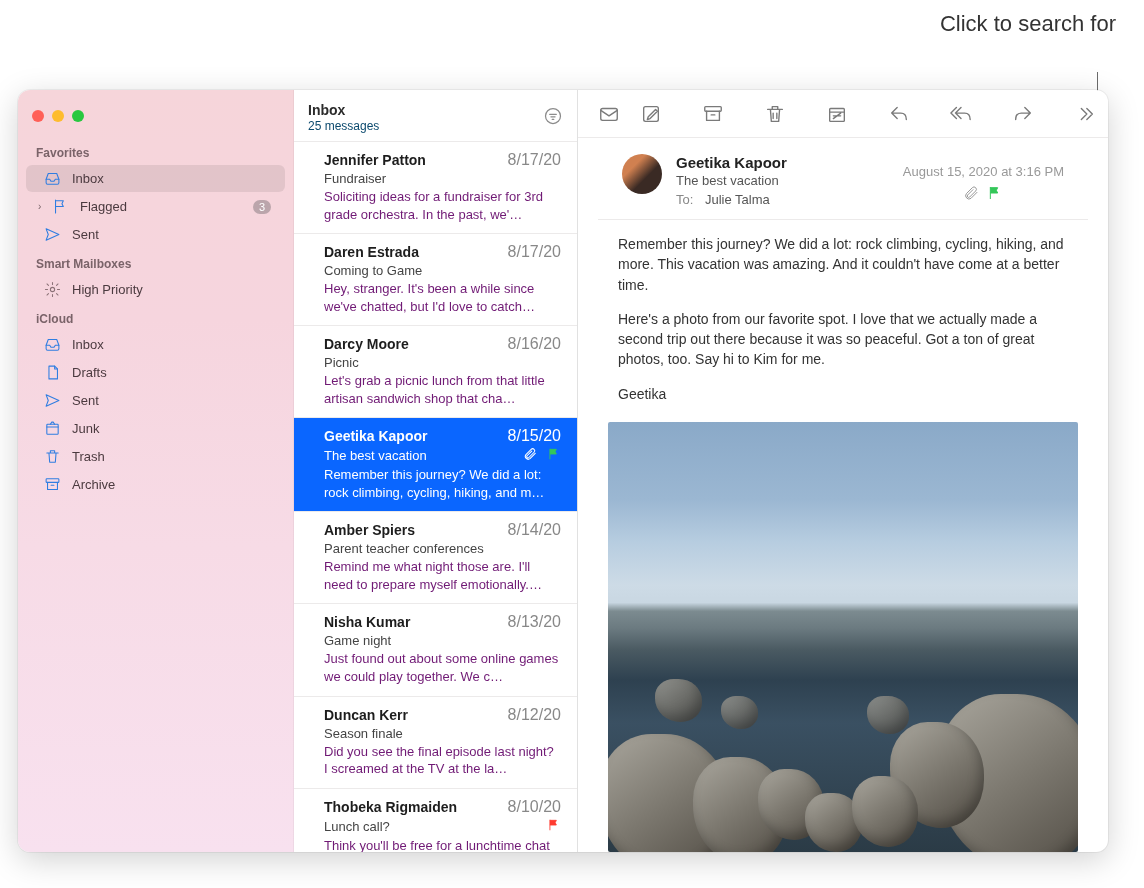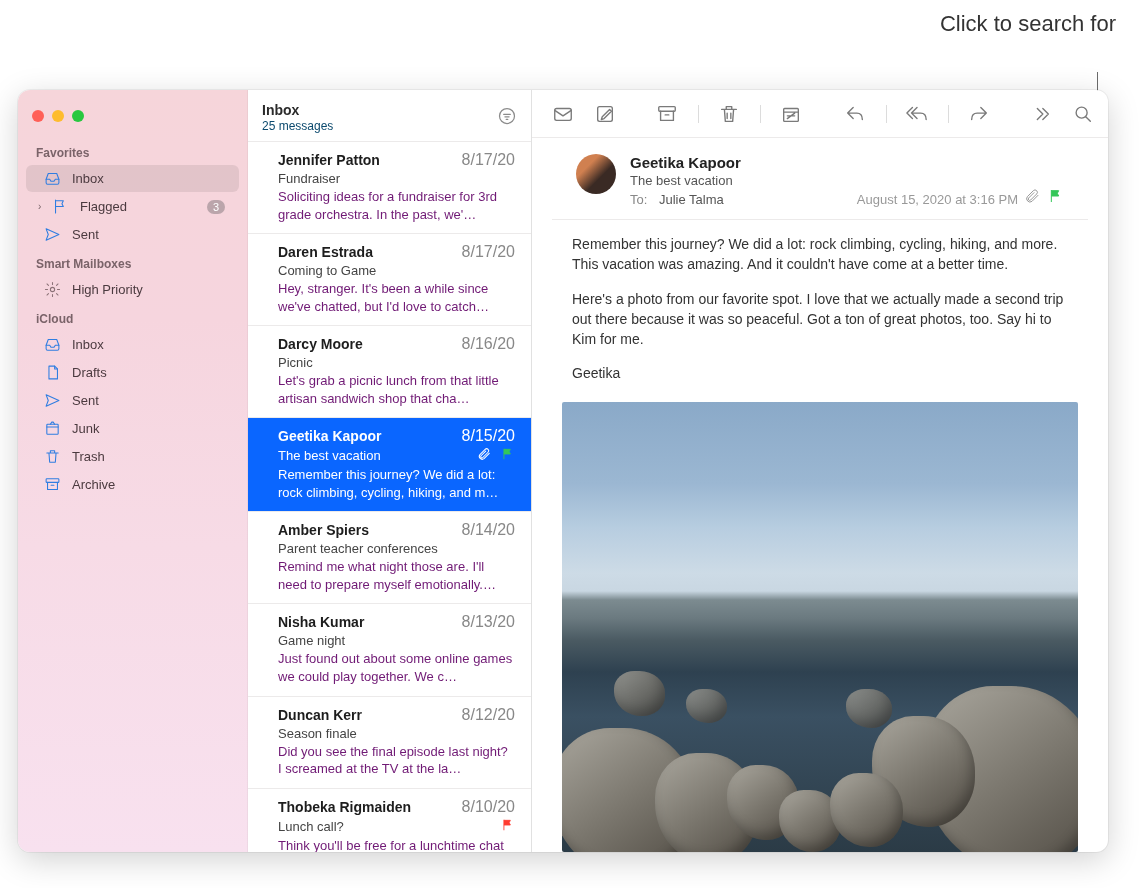--- a/index.html
+++ b/index.html
@@ -37,21 +37,21 @@
     height: 762px;
     border-radius: 12px;
     overflow: hidden;
     box-shadow: 0 8px 32px rgba(0,0,0,0.18), 0 0 0 1px rgba(0,0,0,0.05);
     display: flex;
     background: #fff;
   }
 
   
   .sidebar {
-    width: 230px;
+    width: 276px;
     background: linear-gradient(to bottom, #f6d5da 0%, #f6d5de 30%, #f7dbe6 60%, #f8e1ef 100%);
     padding: 10px 0 10px 0;
     font-size: 13px;
     color: #3b2e31;
     flex-shrink: 0;
     border-right: 1px solid rgba(0,0,0,0.04);
     position: relative;
   }
   .traffic {
     display: flex;
@@ -174,21 +174,21 @@
   .avatar {
     width: 40px; height: 40px; border-radius: 50%;
     background: linear-gradient(135deg, #d08050 30%, #3a2a24 60%);
     flex-shrink:0;
   }
   .reader-header .meta { flex: 1; min-width:0; }
   .reader-header .from { font-weight: 700; font-size: 15px; color: #222; }
   .reader-header .subj { font-size: 13px; color: #555; margin-top: 2px; }
   .reader-header .to { font-size: 13px; color: #888; margin-top: 4px; }
   .reader-header .to .name { color: #555; margin-left: 8px; }
-  .reader-header .right { text-align: right; font-size: 13px; color: #999; display:flex; flex-direction:row; align-items:flex-end; gap:6px;margin-top:10px; }
+  .reader-header .right { text-align: right; font-size: 13px; color: #999; display:flex; flex-direction:column; align-items:center; gap:6px;margin-top:10px; }
   .reader-header .right .icons { display:flex; gap:8px; align-items:center; }
 
   .body {
     padding: 14px 40px 0 40px;
     font-size: 14px;
     color: #333;
     line-height: 1.45;
     overflow: hidden;
     flex: 1;
     display: flex;

